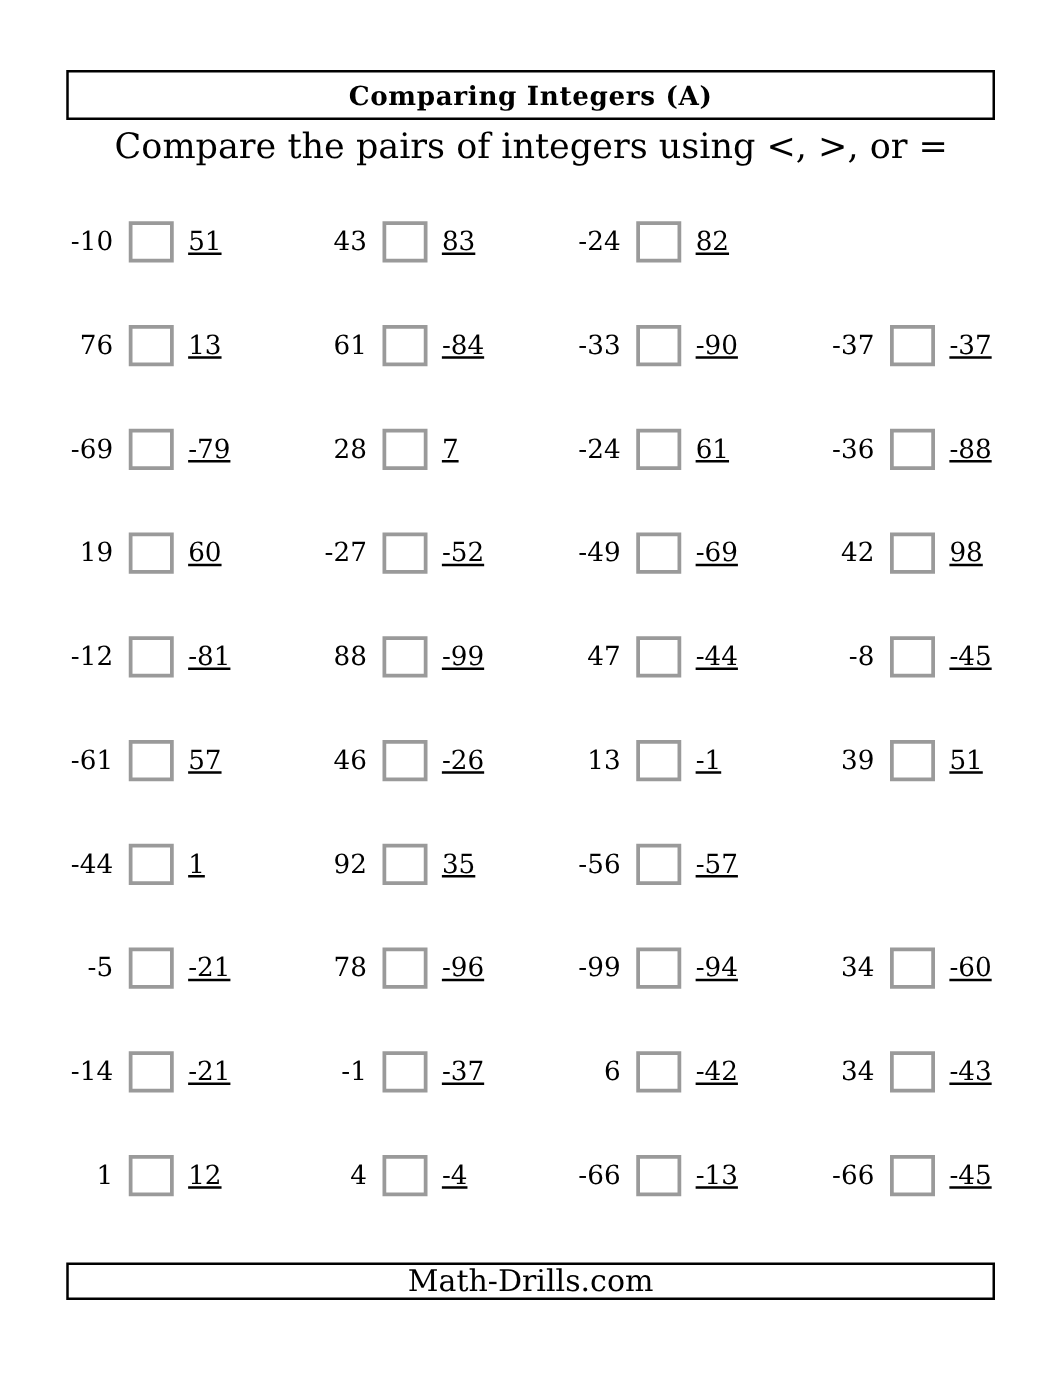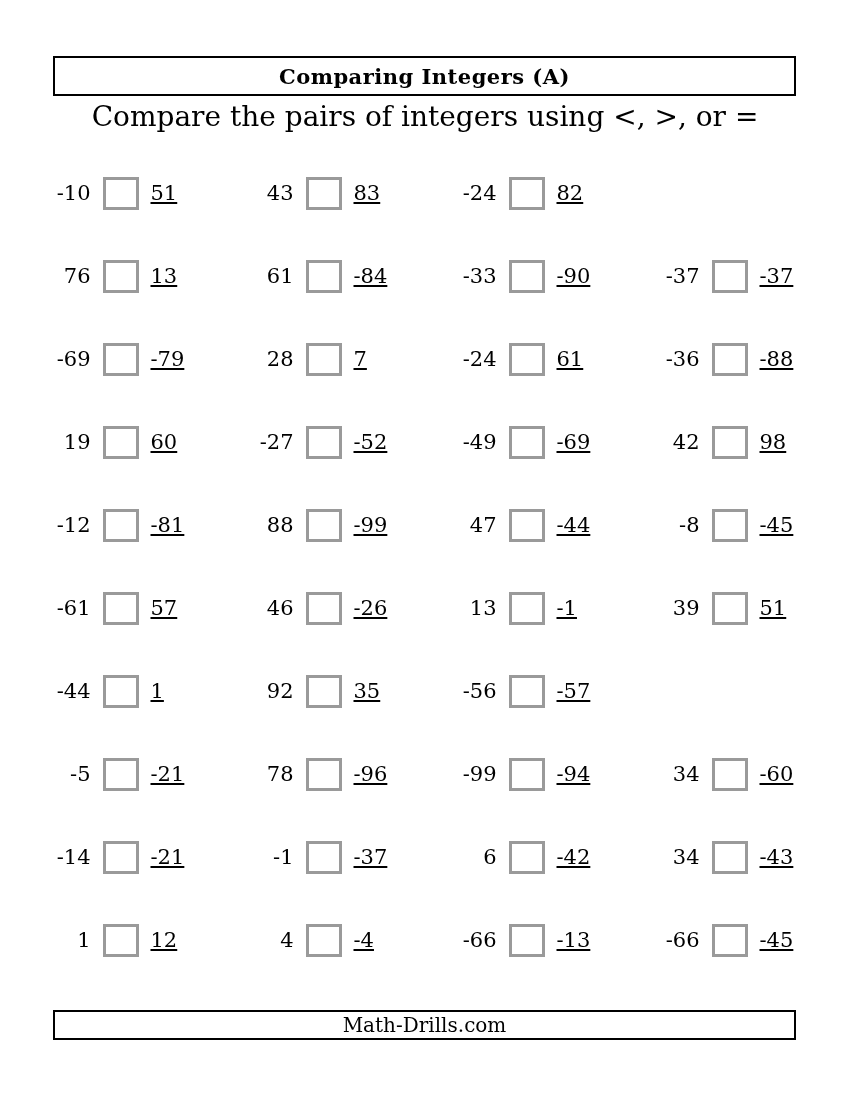--- a/index.html
+++ b/index.html
@@ -78,21 +78,21 @@
     left: 53px;
     top: 1010px;
     width: 743px;
     height: 30px;
     border: 2px solid #000000;
     display: flex;
     align-items: center;
     justify-content: center;
   }
   .footer-text {
-    font-size: 20px;
+    font-size: 24px;
     white-space: nowrap;
   }
 </style>
 </head>
 <body>
 
 <div class="page">
 
   <div class="title-box">
     <span class="title-text">Comparing Integers (A)</span>

